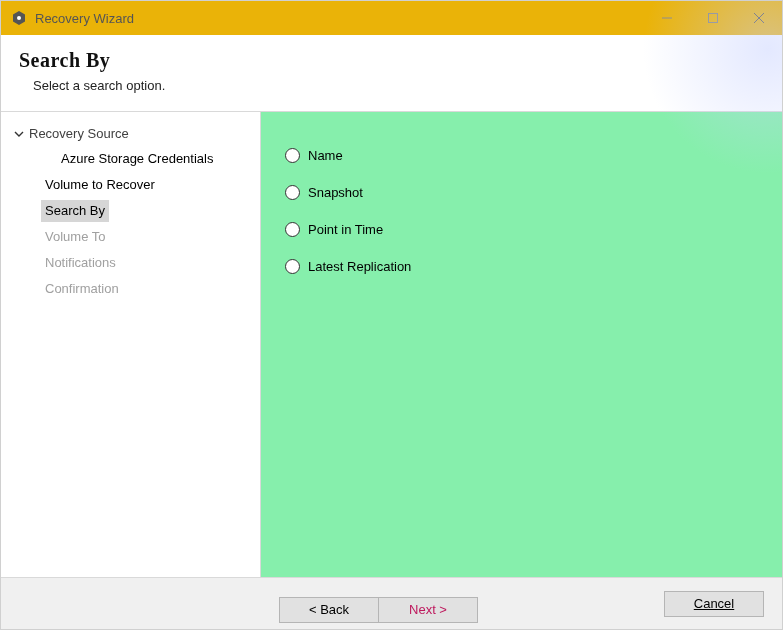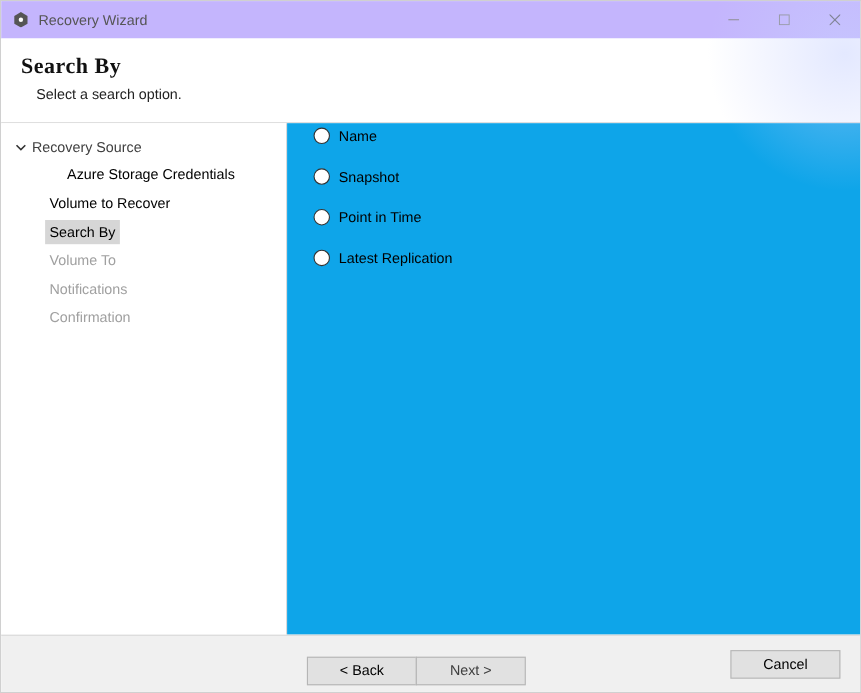--- a/index.html
+++ b/index.html
@@ -14,21 +14,21 @@
       border: 1px solid #d0d0d0;
       display: flex;
       flex-direction: column;
     }
     
     .titlebar {
       height: 34px;
       display: flex;
       align-items: center;
       padding: 0 0 0 10px;
-      background: #c4b5fd;
+      background: #eab308;
       color: #666;
     }
     .titlebar .app-icon {
       width: 16px; height: 16px;
       display: inline-flex; align-items: center; justify-content: center;
       margin-right: 8px;
     }
     .titlebar .app-icon svg { display: block; }
     .titlebar .title { flex: 1; font-size: 13px; color: #555; }
     .win-controls { display: flex; height: 100%; }
@@ -102,22 +102,22 @@
       line-height: 20px;
     }
     .tree-leaf span.lbl { display: inline-block; padding: 1px 4px; }
     .tree-leaf.active span.lbl { background: #d6d6d6; }
     .tree-leaf.disabled { color: #a0a0a0; }
     .tree-subchild { padding-left: 16px; }
 
     
     .content {
       flex: 1;
-      background: #0ea5e9;
-      padding: 4px 24px;
+      background: #86efac;
+      padding: 36px 24px;
     }
     .radio-group { display: flex; flex-direction: column; gap: 22px; }
     .radio-option {
       display: flex; align-items: center; gap: 8px;
       font-size: 13px; color: #000;
     }
     .radio-circle {
       width: 15px; height: 15px; border-radius: 50%;
       border: 1.5px solid #333; background: #fff;
       flex-shrink: 0;
@@ -138,22 +138,22 @@
     .btn {
       min-width: 100px;
       height: 26px;
       border: 1px solid #b5b5b5;
       background: #e1e1e1;
       font-size: 13px;
       display: inline-flex; align-items: center; justify-content: center;
       color: #000;
     }
     .btn + .btn { margin-left: -1px; }
-    .btn.disabled { color: #404040; }
-    .btn.cancel { min-width: 100px; }
+    .btn.disabled { color: #be185d; }
+    .btn.cancel { min-width: 100px; text-decoration: underline; }
   </style>
 </head>
 <body>
 
 <div class="titlebar">
   <span class="app-icon">
     <svg width="14" height="14" viewBox="0 0 14 14">
       <polygon points="7,0 13,3.5 13,10.5 7,14 1,10.5 1,3.5" fill="#555"></polygon>
       <circle cx="7" cy="7" r="2" fill="#fff"></circle>
     </svg>

